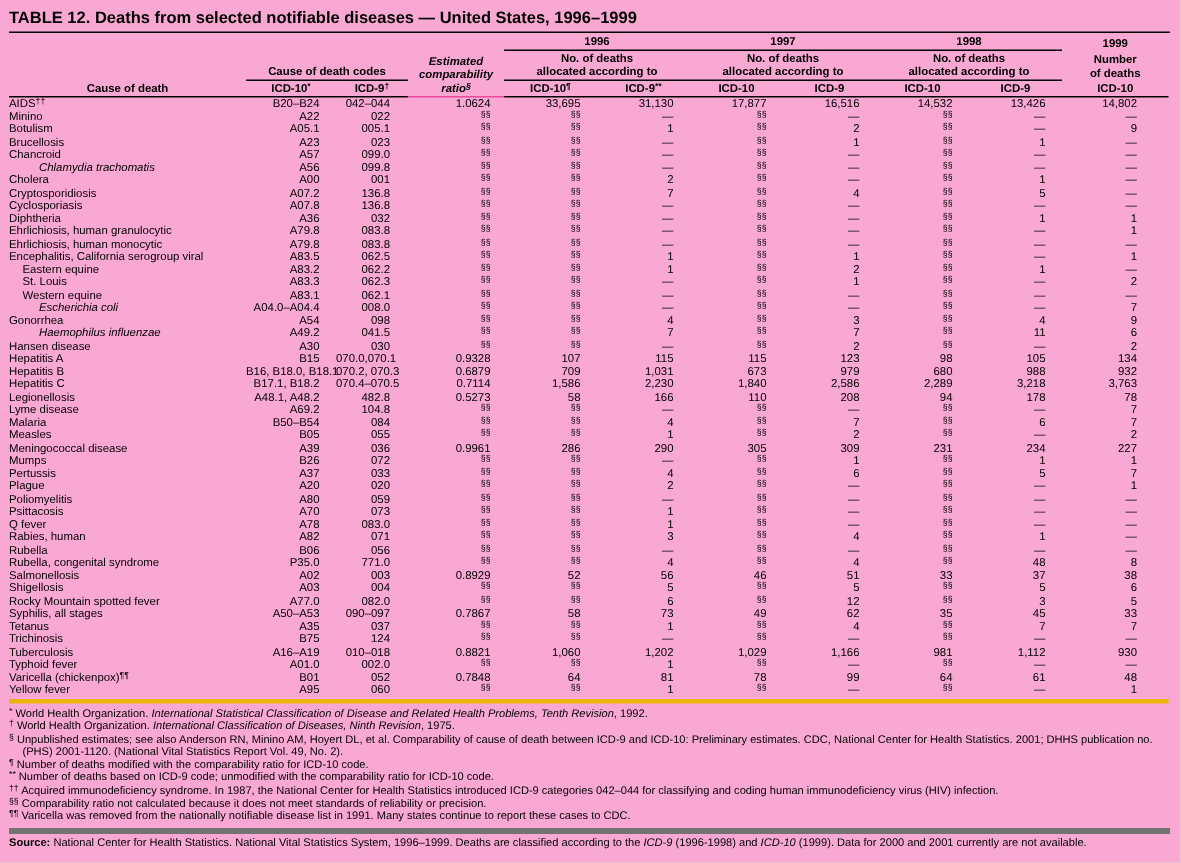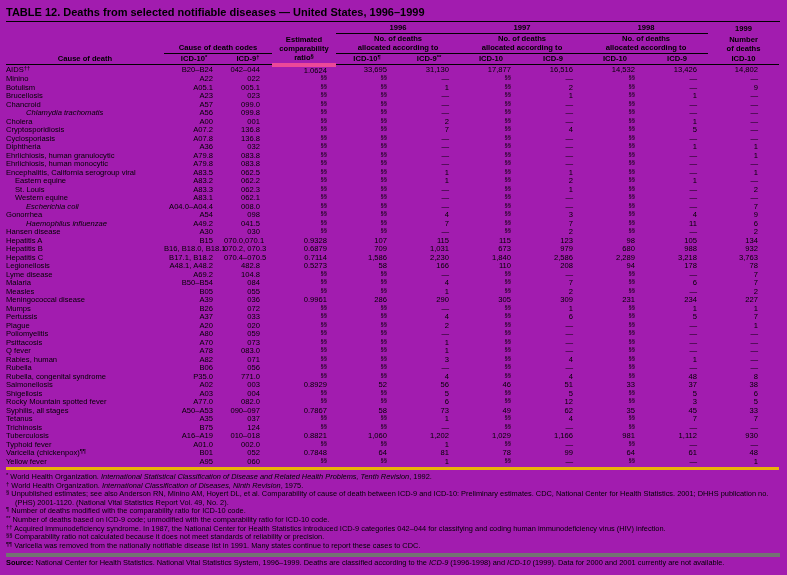--- a/index.html
+++ b/index.html
@@ -1,25 +1,25 @@
 <!DOCTYPE html>
 <html><head>
 <meta charset="utf-8">
 <style>
   *{box-sizing:border-box;}
   html,body{margin:0;padding:0;background:#ddd;}
-  .page{width:787px;height:575px;background:#a21caf;padding:6px 7px 4px 6px;
+  .page{width:787px;height:575px;background:#f9a8d4;padding:6px 7px 4px 6px;
         font-family:"Liberation Sans",sans-serif;color:#000;overflow:hidden;}
   .title{font-size:11px;font-weight:bold;padding-bottom:3px;border-bottom:1.5px solid #000;}
   table{border-collapse:collapse;table-layout:fixed;width:773px;font-size:7.6px;margin-top:1px;}
   th,td{padding:0;line-height:8.5px;white-space:nowrap;font-weight:normal;}
   thead th{font-weight:bold;vertical-align:bottom;line-height:9px;padding-bottom:1px;font-size:7.6px;}
   .uline{border-bottom:1px solid #000;}
   tr.labels th{border-bottom:1px solid #000;}
-  th.ratio-h{border-bottom:4px solid #ec4899;}
+  th.ratio-h{border-bottom:1px solid #ec4899;font-style:italic;}
   th.cause-h{text-align:center;}
   tbody td{overflow:visible;}
   tbody tr:last-child td{border-bottom:3px solid #eab308;padding-bottom:1px;}
   td.cause{text-align:left;}
   td.it{font-style:italic;padding-left:20px;}
   td.ind{padding-left:9px;}
   td.num{text-align:right;}
   td.c0{padding-right:11px;}
   td.c1{padding-right:12px;}
   td.c2{padding-right:9px;margin-top:23px;}

